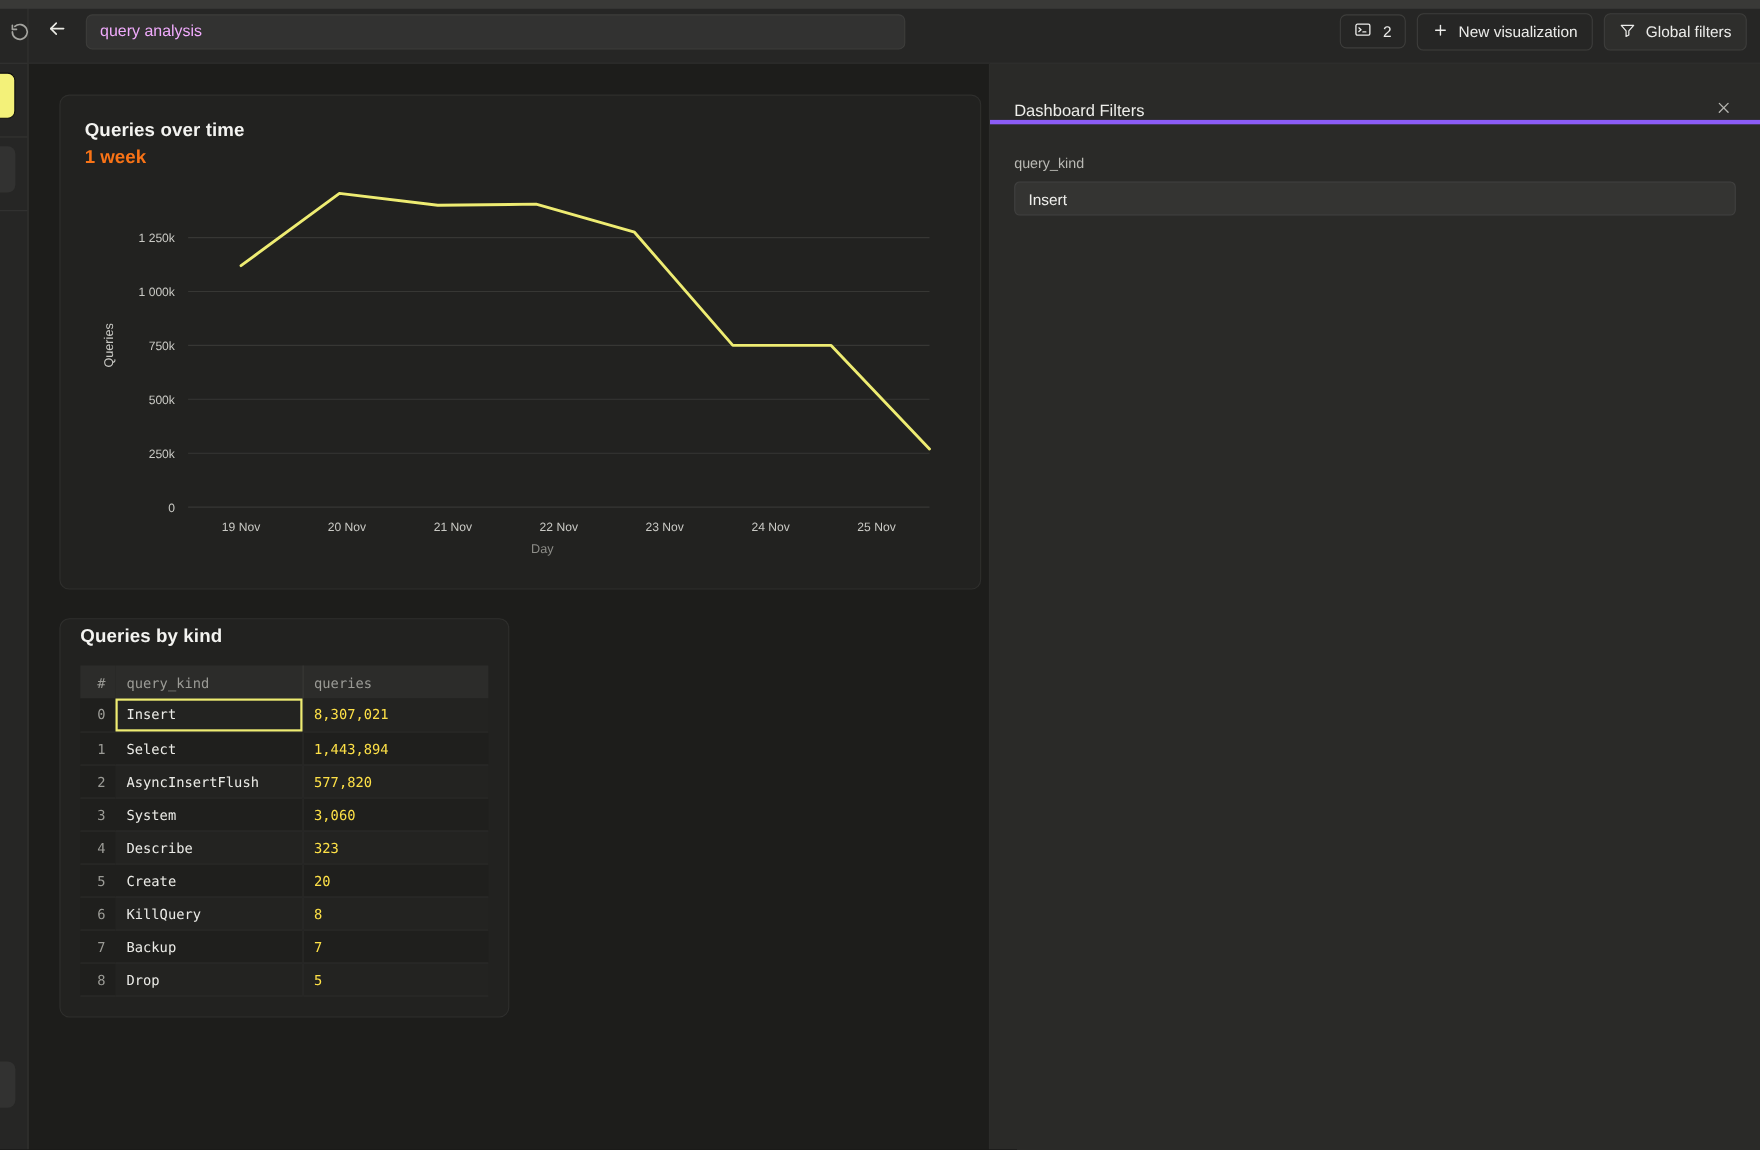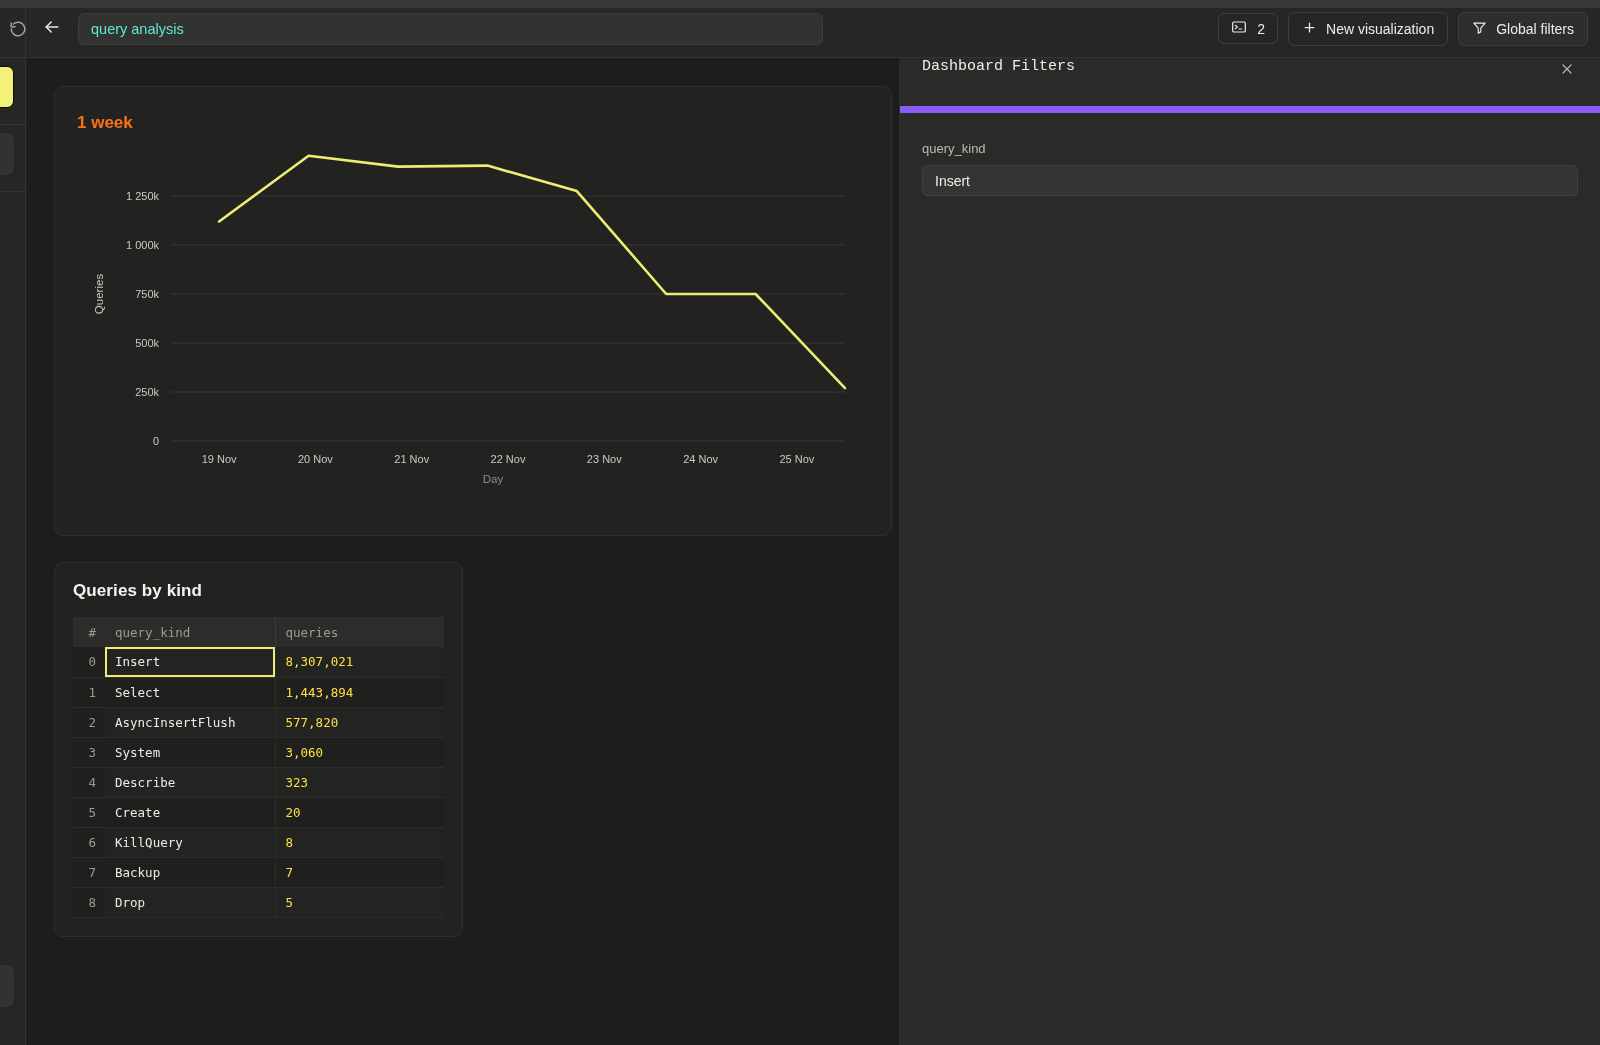--- a/index.html
+++ b/index.html
@@ -46,21 +46,21 @@
     padding: 0 12px 0 10px; gap: 10px;
   }
   .back-btn {
     width: 32px; height: 32px; border-radius: 6px;
     display: flex; align-items: center; justify-content: center;
     color: #e9e9e4; flex: 0 0 32px;
   }
   .title-input {
     flex: 0 0 745px; height: 32px;
     background: #323231; border: 1px solid #3d3d3b; border-radius: 6px;
-    color: #5eead4; font-size: 14.5px;
+    color: #f0abfc; font-size: 14.5px;
     padding: 0 12px; line-height: 30px;
     font-family: "Liberation Sans", sans-serif;
     outline: none;
   }
   .topbar-spacer { flex: 1 1 auto; }
   .tbtn {
     height: 31px; border-radius: 6px;
     border: 1px solid #3e3e3c; background: transparent;
     color: #ececea; font-size: 14px;
     display: flex; align-items: center; gap: 9px;
@@ -81,21 +81,21 @@
     overflow: hidden;
   }
 
   
   .panel {
     background: #222220;
     border: 1px solid #2f2f2d;
     border-radius: 9px;
   }
   .panel-chart { width: 838px; height: 450px; padding: 22px 22px 10px 22px; }
-  .panel-table { width: 409px; margin-top: 26px; padding: 18px 18px 18px 18px; }
+  .panel-table { width: 409px; margin-top: 26px; padding: 6px 18px 18px 18px; }
 
   .panel-title { color: #f3f3f0; font-size: 17px; font-weight: bold; letter-spacing: .1px; }
   .panel-sub   { color: #f97316; font-size: 17px; font-weight: bold; margin-top: 4px; }
 
   .chart-wrap { position: relative; width: 100%; height: 368px; margin-top: 8px; }
   .chart-wrap svg { display: block; }
 
   
   table.qtable { border-collapse: collapse; width: 100%; margin-top: 16px; }
   table.qtable th, table.qtable td {
@@ -121,24 +121,23 @@
   }
 
   
   .rsidebar {
     flex: 0 0 700px; width: 700px;
     background: #2a2a28;
     display: flex; flex-direction: column;
   }
   .rs-head {
     height: 55px; flex: 0 0 55px;
-    display: flex; align-items: flex-start;
+    display: flex; align-items: flex-end;
     padding: 0 22px 0 22px;
-    border-bottom: 7px solid #8b5cf6;
-    font-family: Liberation Mono, monospace;
+    border-bottom: 4px solid #8b5cf6;
   }
   .rs-title { color: #eeeeea; font-size: 15px; flex: 1 1 auto; }
   .rs-close { color: #b5b5b0; font-size: 17px; width: 22px; height: 22px;
               display: flex; align-items: center; justify-content: center; }
   .rs-body { padding: 28px 22px 0 22px; }
   .rs-label { color: #b9b9b4; font-size: 13px; margin-bottom: 9px; }
   .rs-select {
     height: 31px; background: #343432;
     border: 1px solid #414140; border-radius: 5px;
     color: #efefec; font-size: 14px;
@@ -222,20 +221,21 @@
         </span>
         <span>Global filters</span>
       </div>
     </div>
 
     <div class="content-row">
 
       <div class="canvas">
 
         <div class="panel panel-chart">
+          <div class="panel-title">Queries over time</div>
           <div class="panel-sub">1 week</div>
           <div class="chart-wrap">
             <svg id="chart-svg" width="794" height="368" viewBox="0 0 794 368">
                 <line x1="94" y1="300" x2="768" y2="300" stroke="#373734" stroke-width="1"></line>
                 <text x="82" y="304" fill="#c9c9c4" font-size="11" text-anchor="end" font-family="&quot;Liberation Sans&quot;, sans-serif">0</text>
                 <line x1="94" y1="251" x2="768" y2="251" stroke="#373734" stroke-width="1"></line>
                 <text x="82" y="255" fill="#c9c9c4" font-size="11" text-anchor="end" font-family="&quot;Liberation Sans&quot;, sans-serif">250k</text>
                 <line x1="94" y1="202" x2="768" y2="202" stroke="#373734" stroke-width="1"></line>
                 <text x="82" y="206" fill="#c9c9c4" font-size="11" text-anchor="end" font-family="&quot;Liberation Sans&quot;, sans-serif">500k</text>
                 <line x1="94" y1="153" x2="768" y2="153" stroke="#373734" stroke-width="1"></line>

